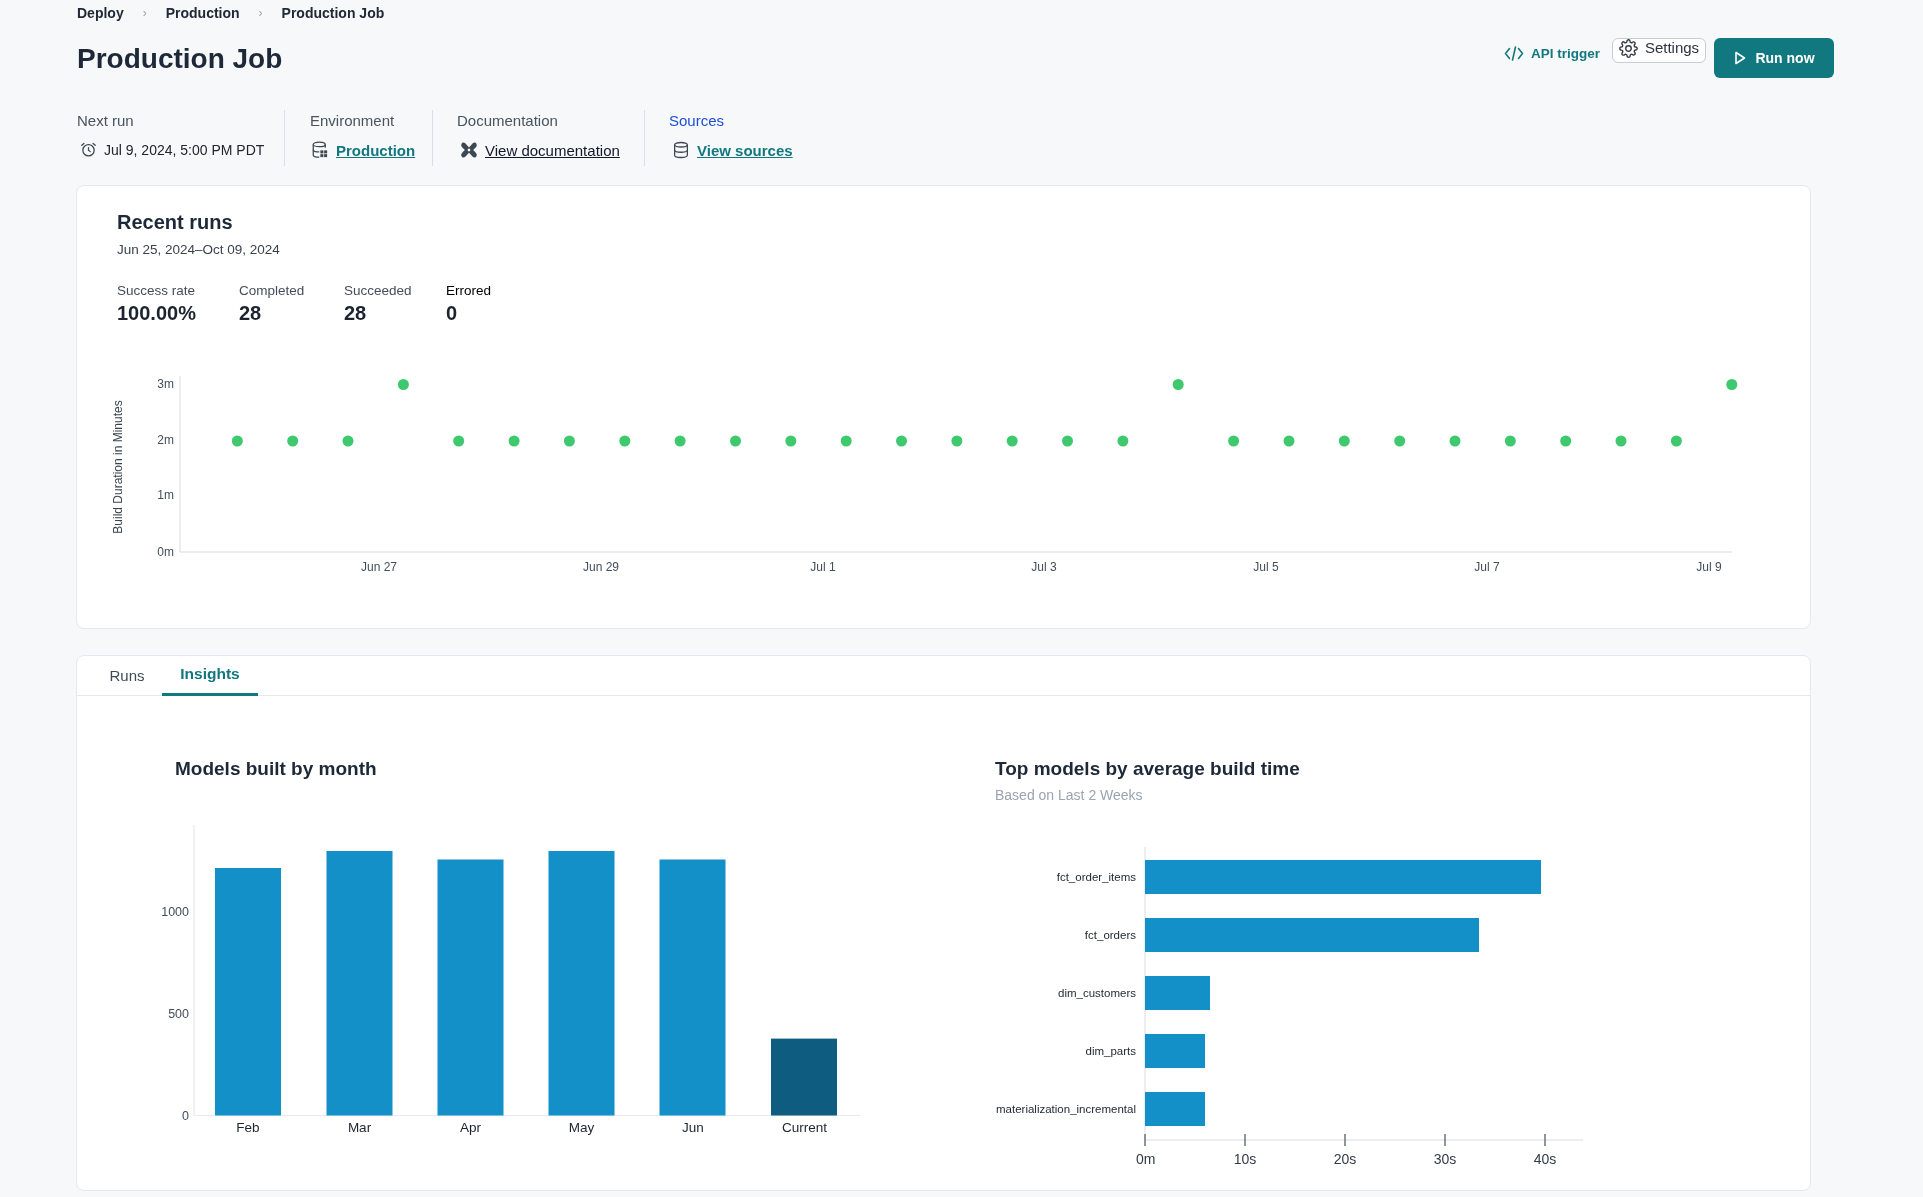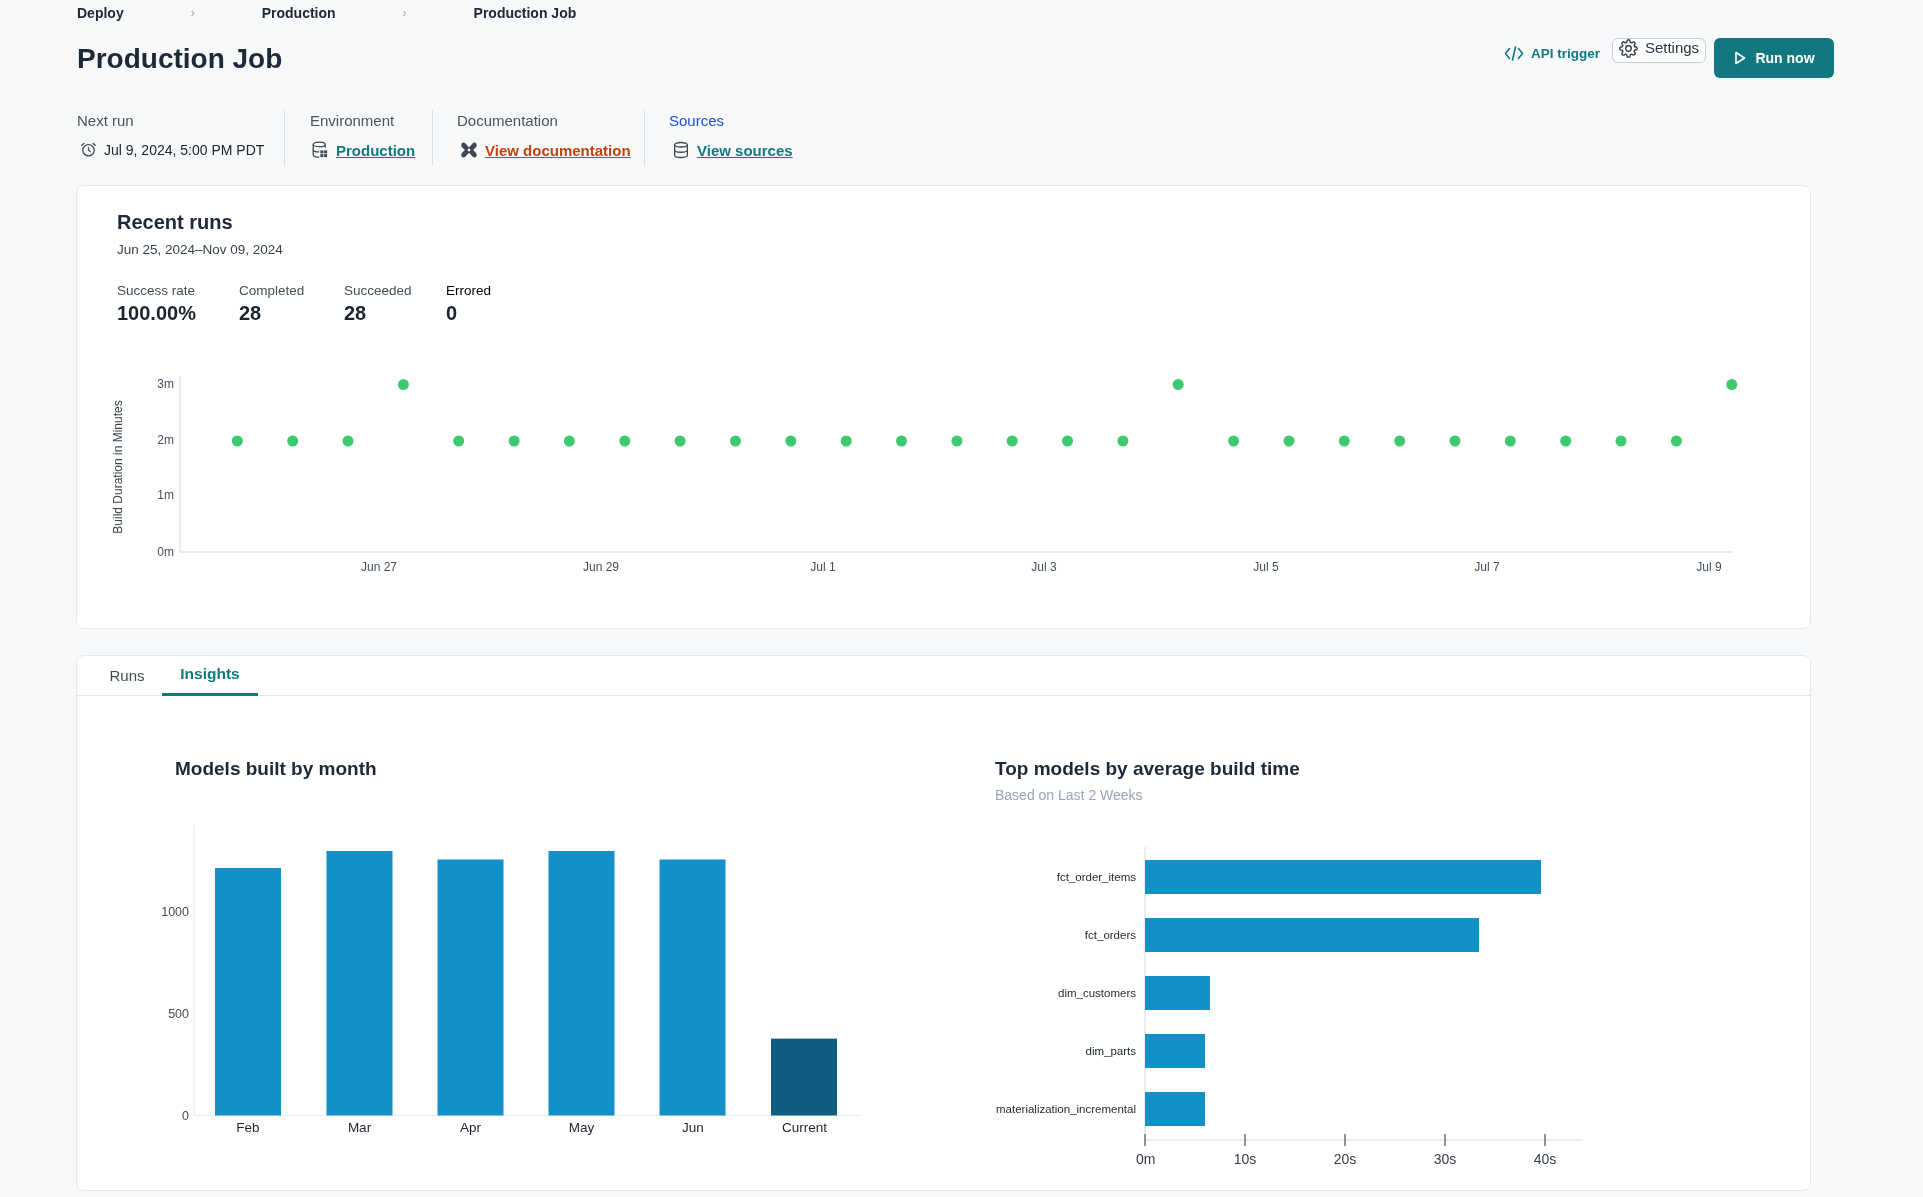--- a/index.html
+++ b/index.html
@@ -5,21 +5,21 @@
 * { margin:0; padding:0; box-sizing:border-box; }
 html,body { width:1923px; height:1197px; background:#f7f8f9; font-family:"Liberation Sans", sans-serif; overflow:hidden; position:relative; }
 .abs { position:absolute; }
 .card { position:absolute; background:#fff; border:1px solid #e5e8ec; border-radius:8px; }
 svg text { font-family:"Liberation Sans", sans-serif; }
 a { text-decoration:underline; }
 </style>
 </head>
 <body>
 
-<div class="abs" style="left:77px; top:4px; font-size:14px; color:#202a37; display:flex; align-items:center; height:18px;gap:48px;">
+<div class="abs" style="left:77px; top:4px; font-size:14px; color:#202a37; display:flex; align-items:center; height:18px;">
   <span style="font-weight:600;">Deploy</span>
   <span style="color:#9aa3af; margin:0 19px; font-size:12px;">›</span>
   <span style="font-weight:600;">Production</span>
   <span style="color:#9aa3af; margin:0 19px; font-size:12px;">›</span>
   <span style="font-weight:700;">Production Job</span>
 </div>
 
 <div class="abs" style="left:77px; top:43px; font-size:28px; font-weight:700; color:#1d2939;">Production Job</div>
 
 <div class="abs" style="left:1504px; top:46px; color:#11787f; font-size:13.5px; font-weight:600; display:flex; align-items:center;">
@@ -70,38 +70,38 @@
 </div>
 
 <div class="abs" style="left:432px; top:110px; width:1px; height:56px; background:#dadfe4;"></div>
 
 <div class="abs" style="left:457px; top:112px; font-size:15px; color:#49545f;">Documentation</div>
 <div class="abs" style="left:460px; top:141px; display:flex; align-items:center;">
   <svg width="18" height="18" viewBox="0 0 24 24" style="margin-right:7px;">
     <path d="M12 8.5 L7 3 C5 1.5 2.5 2 1.8 4.5 C1.2 6.5 2.5 8 3.5 9 L6.5 12 L3.5 15 C2.5 16 1.2 17.5 1.8 19.5 C2.5 22 5 22.5 7 21 L12 15.5 L17 21 C19 22.5 21.5 22 22.2 19.5 C22.8 17.5 21.5 16 20.5 15 L17.5 12 L20.5 9 C21.5 8 22.8 6.5 22.2 4.5 C21.5 2 19 1.5 17 3 Z" fill="#3c4752"></path>
     <rect x="10.4" y="10.4" width="3.2" height="3.2" fill="#fff"></rect>
   </svg>
-  <a style="font-size:15px; color:#c2410c; font-weight:700;text-align:right;">View documentation</a>
+  <a style="font-size:15px; color:#0f172a; font-weight:400;text-align:right;">View documentation</a>
 </div>
 
 <div class="abs" style="left:644px; top:110px; width:1px; height:56px; background:#dadfe4;"></div>
 
 <div class="abs" style="left:669px; top:112px; font-size:15px; color:#1d4ed8;">Sources</div>
 <div class="abs" style="left:672px; top:141px; display:flex; align-items:center;">
   <svg width="18" height="18" viewBox="0 0 24 24" style="margin-right:7px;">
     <ellipse cx="12" cy="5" rx="8.5" ry="3" fill="none" stroke="#3c4752" stroke-width="1.7"></ellipse>
     <path d="M3.5 5 V12 c0 1.65 3.8 3 8.5 3 s8.5 -1.35 8.5 -3 V5" fill="none" stroke="#3c4752" stroke-width="1.7"></path>
     <path d="M3.5 12 V19 c0 1.65 3.8 3 8.5 3 s8.5 -1.35 8.5 -3 V12" fill="none" stroke="#3c4752" stroke-width="1.7"></path>
   </svg>
   <a style="font-size:15px; color:#11787f; font-weight:600;">View sources</a>
 </div>
 
 <div class="card" style="left:76px; top:185px; width:1735px; height:444px;"></div>
 <div class="abs" style="left:117px; top:211px; font-size:20px; font-weight:700; color:#1d2939;">Recent runs</div>
-<div class="abs" style="left:117px; top:242px; font-size:13.5px; color:#39434e;">Jun 25, 2024–Nov 09, 2024</div>
+<div class="abs" style="left:117px; top:242px; font-size:13.5px; color:#39434e;">Jun 25, 2024–Oct 09, 2024</div>
 
 <div class="abs" style="left:117px; top:283px; font-size:13.5px; color:#434e5a;">Success rate</div>
 <div class="abs" style="left:117px; top:302px; font-size:20px; font-weight:700; color:#1c2430;">100.00%</div>
 <div class="abs" style="left:239px; top:283px; font-size:13.5px; color:#434e5a;">Completed</div>
 <div class="abs" style="left:239px; top:302px; font-size:20px; font-weight:700; color:#1c2430;">28</div>
 <div class="abs" style="left:344px; top:283px; font-size:13.5px; color:#434e5a;">Succeeded</div>
 <div class="abs" style="left:344px; top:302px; font-size:20px; font-weight:700; color:#1c2430;">28</div>
 <div class="abs" style="left:446px; top:283px; font-size:13.5px; color:#000000;">Errored</div>
 <div class="abs" style="left:446px; top:302px; font-size:20px; font-weight:700; color:#1c2430;">0</div>
 

